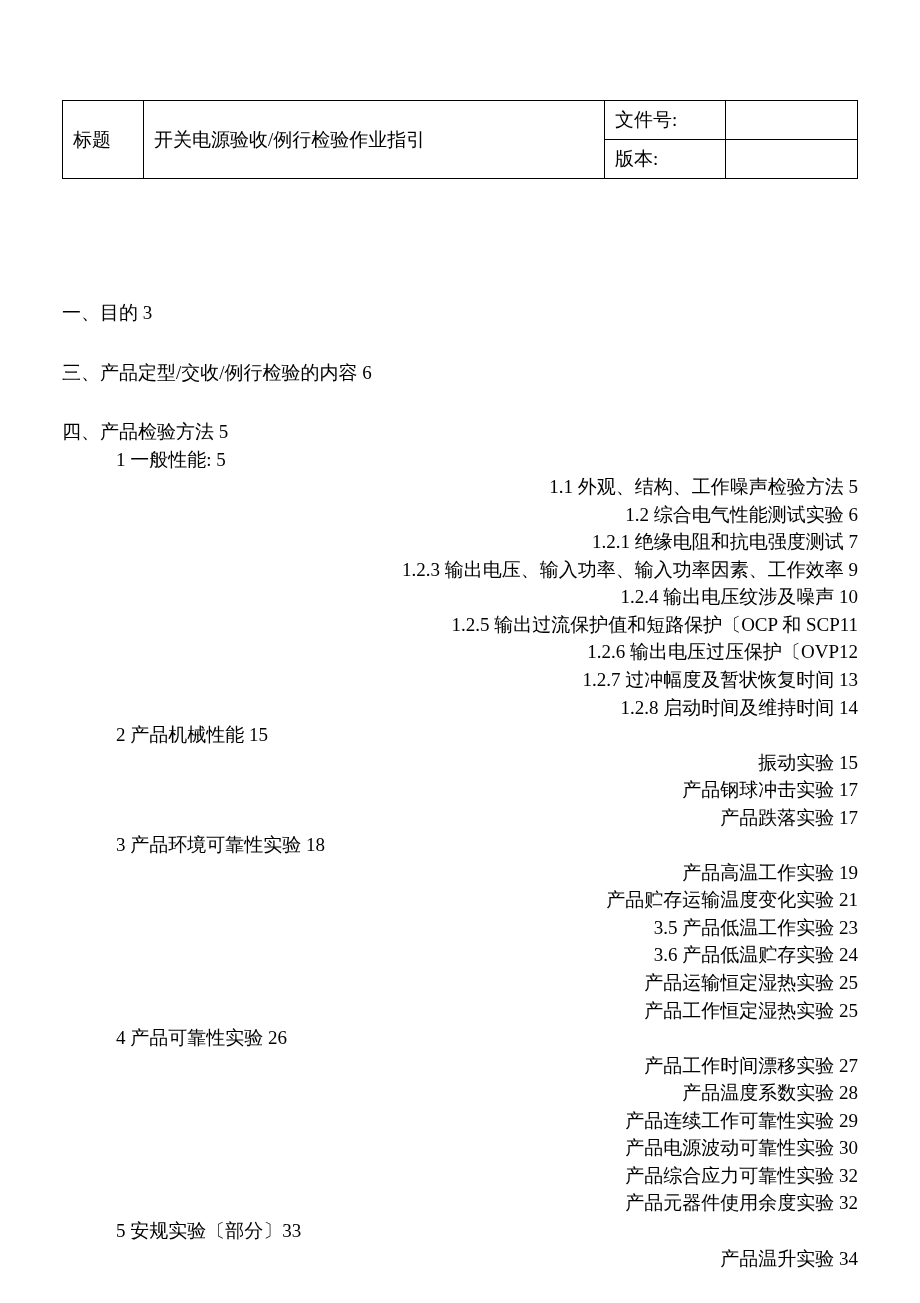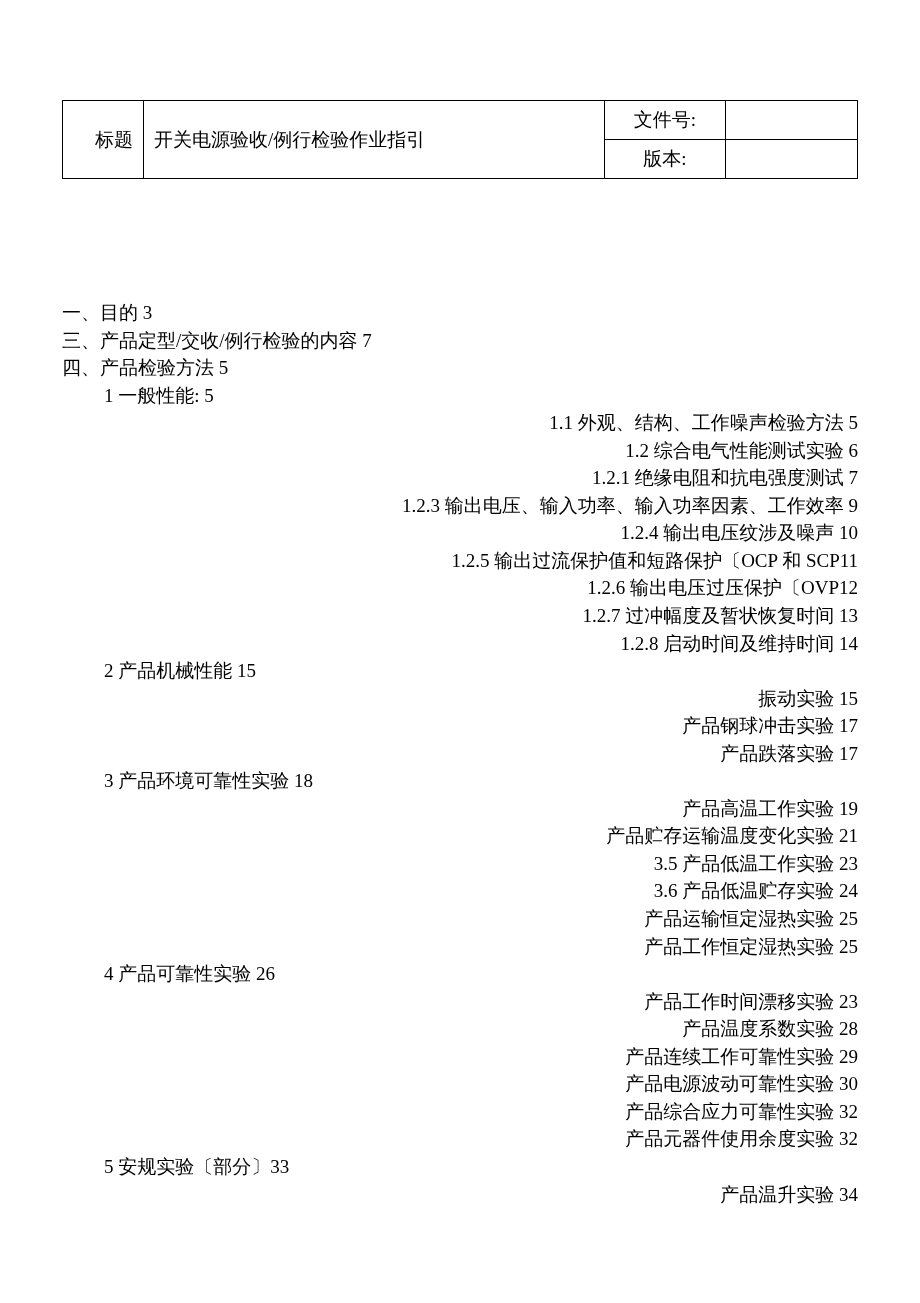--- a/index.html
+++ b/index.html
@@ -23,40 +23,40 @@
     margin-bottom: 120px;
   }
   table.header-table td {
     border: 1px solid #000;
     padding: 6px 10px;
     font-size: 19px;
     vertical-align: middle;
   }
   .cell-title-label {
     width: 60px;
-    text-align: right;
+    text-align: left;
   }
   .cell-doc-title {
     width: 440px;
     text-align: left;
     font-size: 25px;
   }
   .cell-meta-label {
     width: 100px;
-    text-align: center;
+    text-align: left;
   }
   .cell-meta-value {
     width: auto;
   }
   .toc {
     font-size: 19px;
     line-height: 1.45;
   }
-  .toc .l0 { margin-left: 0; }
-  .toc .l1 { margin-left: 42px; }
+  .toc .l0 { margin-left: 0; margin-top: 32px; }
+  .toc .l1 { margin-left: 54px; }
   .toc .l2 { margin-left: 84px; text-align: right; }
 </style>
 </head>
 <body>
 
 <div class="page">
 
   <table class="header-table">
     <tbody>
         <tr>
@@ -80,21 +80,21 @@
       <td class="cell-meta-value">
         <span></span>
       </td>
     </tr>
   </tbody>
     </table>
 
   <div class="toc" id="toc-container">
 
   <div class="l0"><span>一、目的 3</span></div>
-      <div class="l0"><span>三、产品定型/交收/例行检验的内容 7</span></div>
+      <div class="l0"><span>三、产品定型/交收/例行检验的内容 6</span></div>
       <div class="l0"><span>四、产品检验方法 5</span></div>
       <div class="l1"><span>1 一般性能: 5</span></div>
       <div class="l2"><span>1.1  外观、结构、工作噪声检验方法 5</span></div>
       <div class="l2"><span>1.2  综合电气性能测试实验 6</span></div>
       <div class="l2"><span>1.2.1  绝缘电阻和抗电强度测试 7</span></div>
       <div class="l2"><span>1.2.3  输出电压、输入功率、输入功率因素、工作效率 9</span></div>
       <div class="l2"><span>1.2.4  输出电压纹涉及噪声 10</span></div>
       <div class="l2"><span>1.2.5  输出过流保护值和短路保护〔OCP 和 SCP11</span></div>
       <div class="l2"><span>1.2.6  输出电压过压保护〔OVP12</span></div>
       <div class="l2"><span>1.2.7  过冲幅度及暂状恢复时间 13</span></div>
@@ -104,21 +104,21 @@
       <div class="l2"><span>产品钢球冲击实验 17</span></div>
       <div class="l2"><span>产品跌落实验 17</span></div>
       <div class="l1"><span>3 产品环境可靠性实验 18</span></div>
       <div class="l2"><span>产品高温工作实验 19</span></div>
       <div class="l2"><span>产品贮存运输温度变化实验 21</span></div>
       <div class="l2"><span>3.5  产品低温工作实验 23</span></div>
       <div class="l2"><span>3.6  产品低温贮存实验 24</span></div>
       <div class="l2"><span>产品运输恒定湿热实验 25</span></div>
       <div class="l2"><span>产品工作恒定湿热实验 25</span></div>
       <div class="l1"><span>4 产品可靠性实验 26</span></div>
-      <div class="l2"><span>产品工作时间漂移实验 23</span></div>
+      <div class="l2"><span>产品工作时间漂移实验 27</span></div>
       <div class="l2"><span>产品温度系数实验 28</span></div>
       <div class="l2"><span>产品连续工作可靠性实验 29</span></div>
       <div class="l2"><span>产品电源波动可靠性实验 30</span></div>
       <div class="l2"><span>产品综合应力可靠性实验 32</span></div>
       <div class="l2"><span>产品元器件使用余度实验 32</span></div>
       <div class="l1"><span>5 安规实验〔部分〕33</span></div>
       <div class="l2"><span>产品温升实验 34</span></div>
     </div>
 
 </div>

